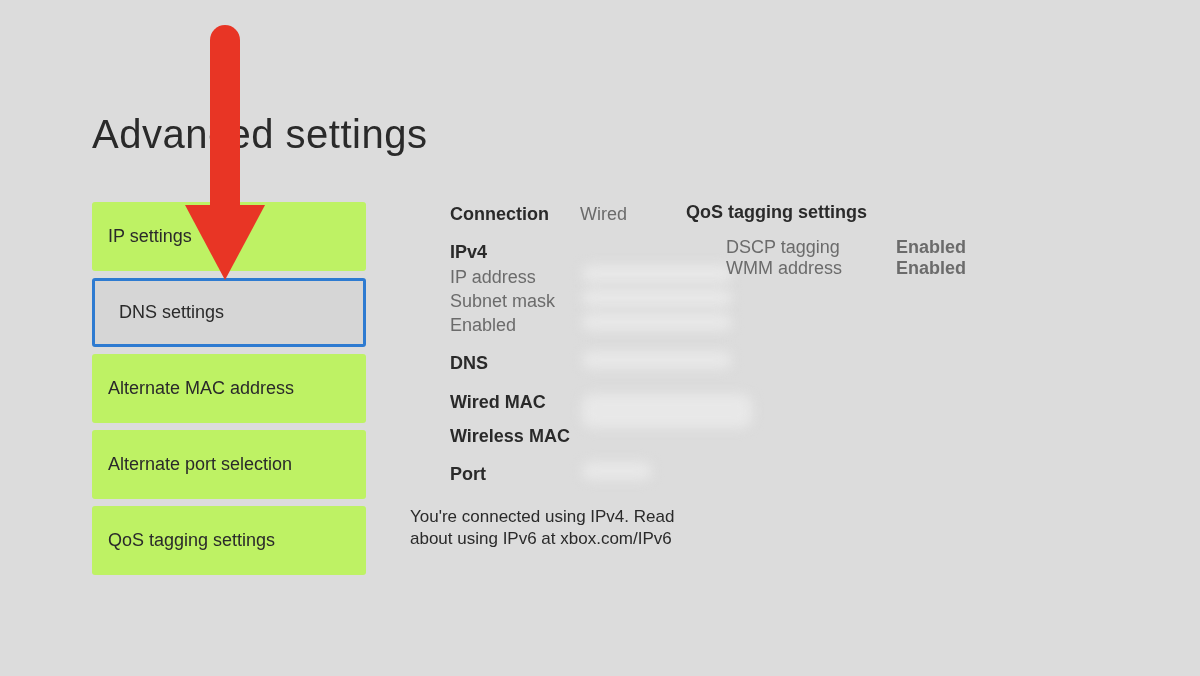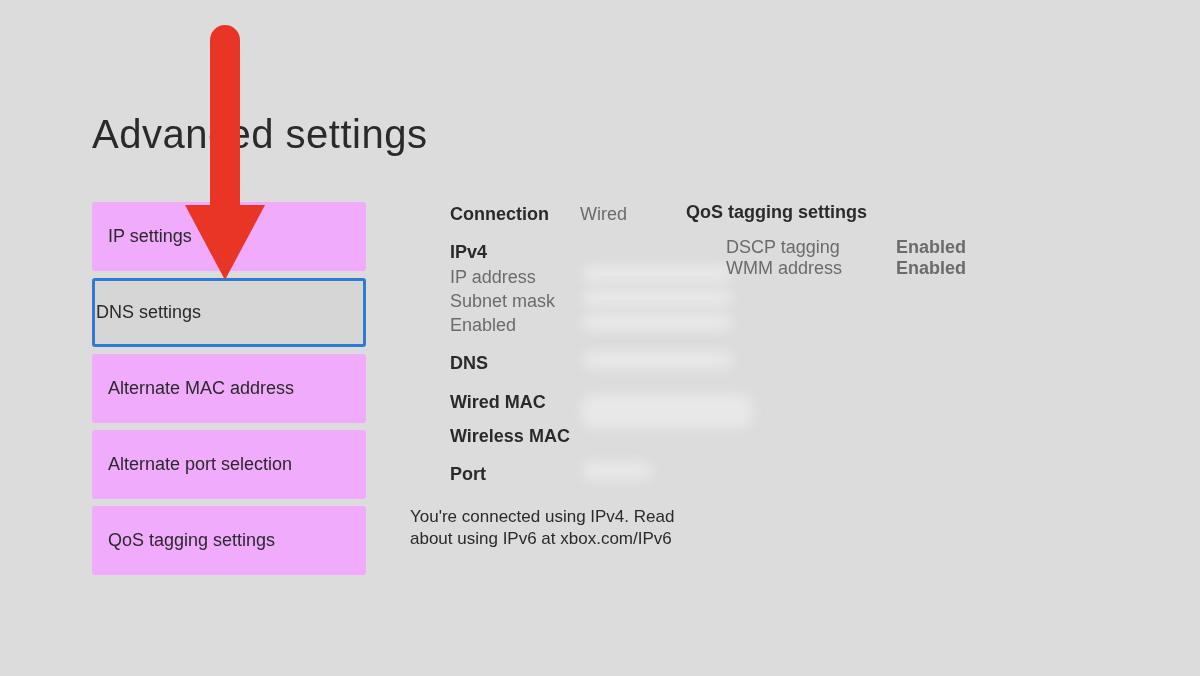--- a/index.html
+++ b/index.html
@@ -19,33 +19,33 @@
     font-weight: 400;
     letter-spacing: 0.5px;
   }
   .menu {
     position: absolute;
     left: 92px;
     top: 202px;
     width: 274px;
   }
   .menu-item {
-    background: #f0abfc;
+    background: #bef264;
     color: #2a2a2a;
     font-size: 18px;
     padding: 22px 14px;
     margin-bottom: 7px;
     border: 2px solid transparent;
     border-radius: 3px;
     cursor: pointer;
   }
   .menu-item.selected {
     background: #d6d6d6;
     border: 3px solid #2e7bd1;
-    padding: 21px 1px;
+    padding: 21px 24px;
   }
   .details {
     position: absolute;
     left: 410px;
     top: 202px;
     width: 470px;
     font-size: 18px;
     line-height: 1.35;
   }
   .row { display: flex; margin-left: 40px; }

